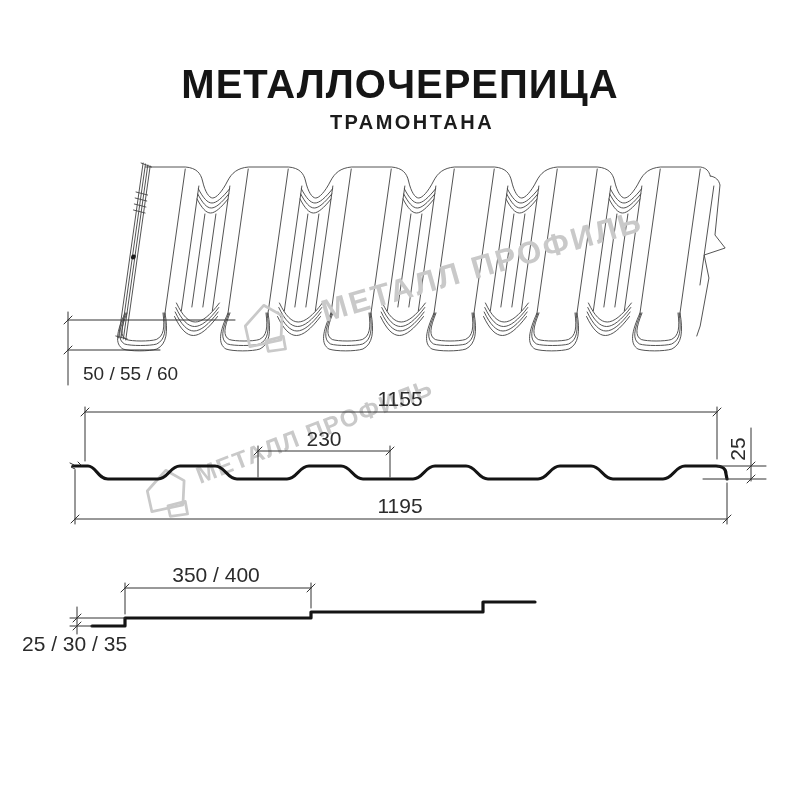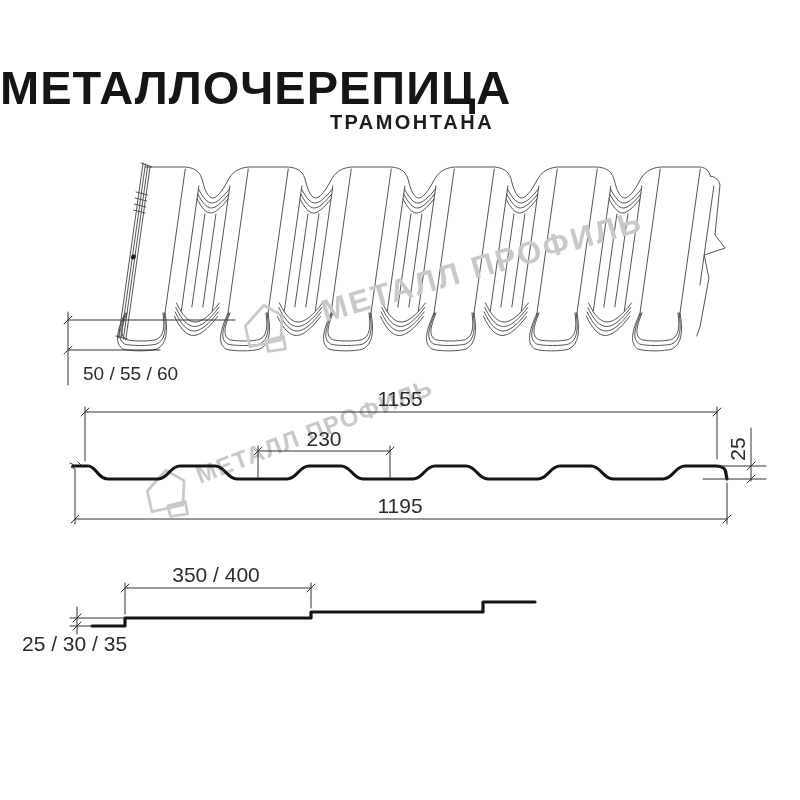--- a/index.html
+++ b/index.html
@@ -1,19 +1,19 @@
 <!DOCTYPE html>
 <html><head>
 <meta charset="utf-8">
 <style>
   html,body{margin:0;padding:0;background:#ffffff;}
   .page{position:relative;width:800px;height:800px;background:#fff;overflow:hidden;
         font-family:"Liberation Sans",sans-serif;}
-  .title{position:absolute;top:64px;left:0;width:800px;text-align:left;
-         font-size:47px;font-weight:800;letter-spacing:1px;color:#151515;line-height:1;}
+  .title{position:absolute;top:64px;left:0;width:800px;text-align:center;
+         font-size:40px;font-weight:800;letter-spacing:1px;color:#151515;line-height:1;}
   .subtitle{position:absolute;top:112px;left:0;width:800px;text-align:center;
          font-size:20px;font-weight:600;letter-spacing:2.5px;color:#1c1c1c;line-height:1;margin-left:12px;}
   svg{position:absolute;top:0;left:0;}
   .thin{stroke:#474747;stroke-width:0.9;fill:none;stroke-linejoin:round;stroke-linecap:round;}
   .dim{stroke:#333;stroke-width:1;fill:none;stroke-linecap:round;}
   .thick{stroke:#141414;stroke-width:3.2;fill:none;stroke-linejoin:round;stroke-linecap:round;}
   .dimtext{font-family:"Liberation Sans",sans-serif;font-size:21px;fill:#2b2b2b;}
   .dimtext-sm{font-family:"Liberation Sans",sans-serif;font-size:19px;fill:#2b2b2b;}
   .wm{fill:#c9c9c9;font-family:"Liberation Sans",sans-serif;font-weight:700;}
   .wmlogo{stroke:#c9c9c9;stroke-width:2.4;fill:none;stroke-linejoin:round;}

